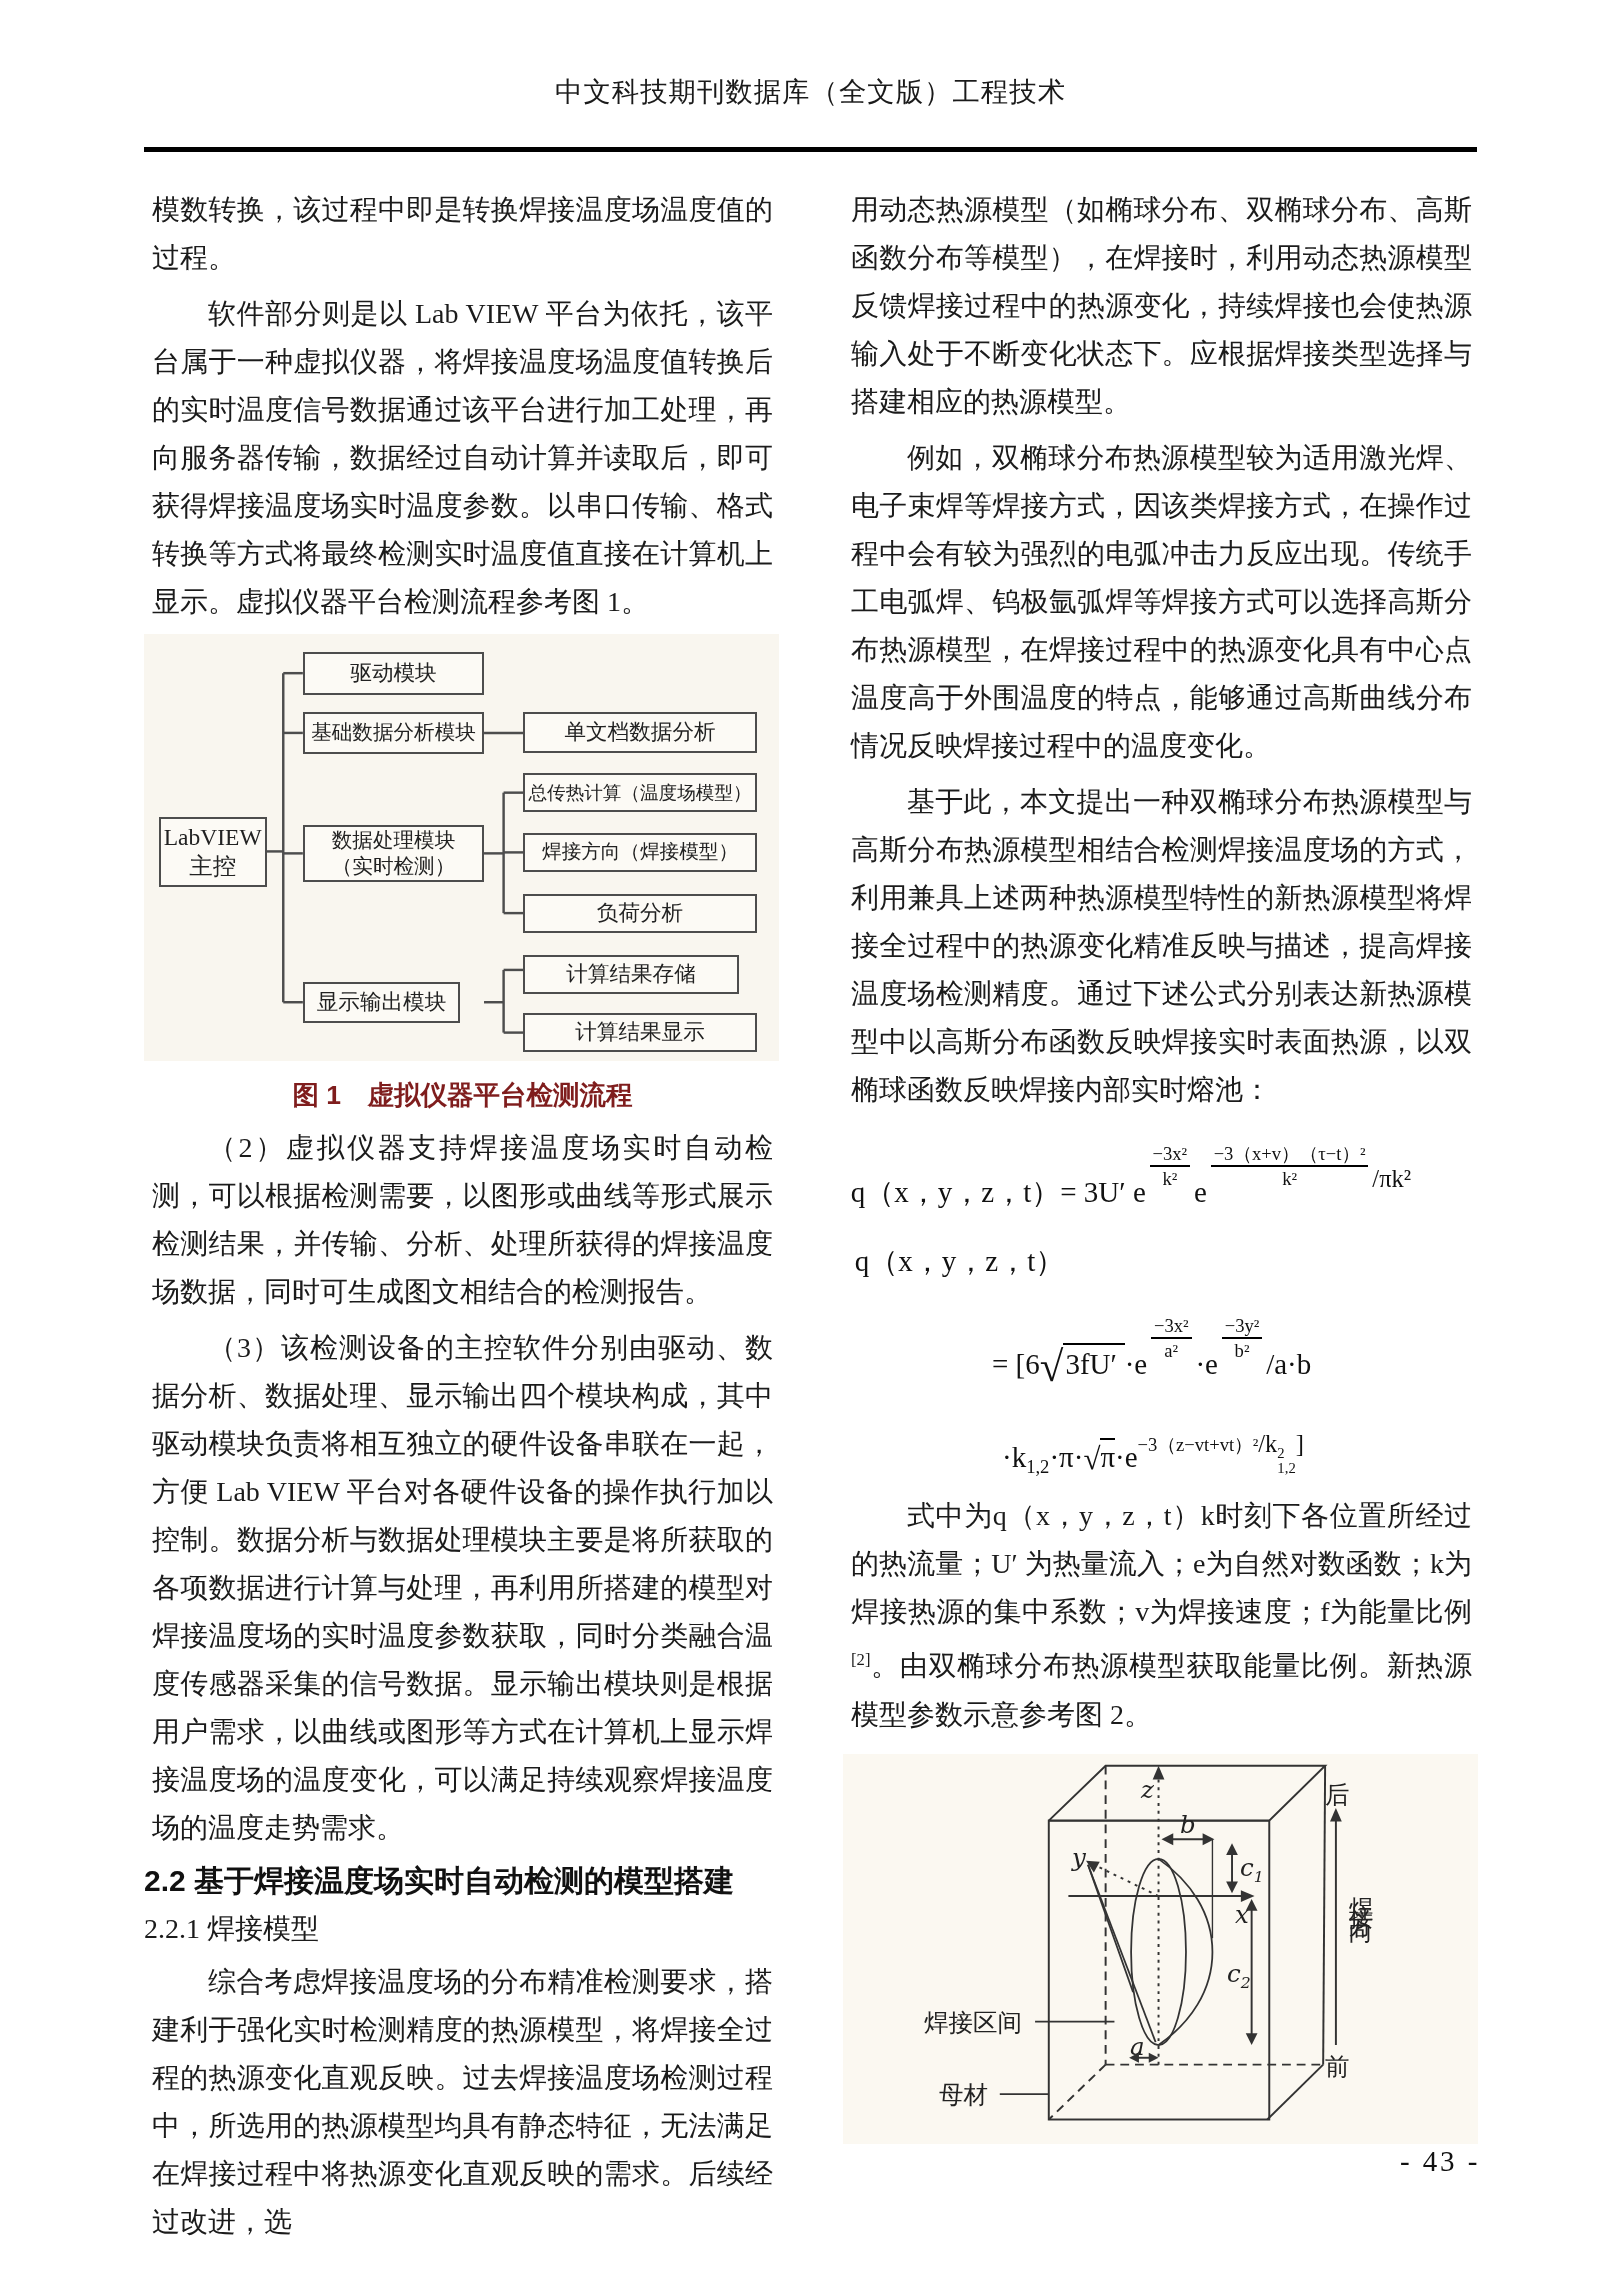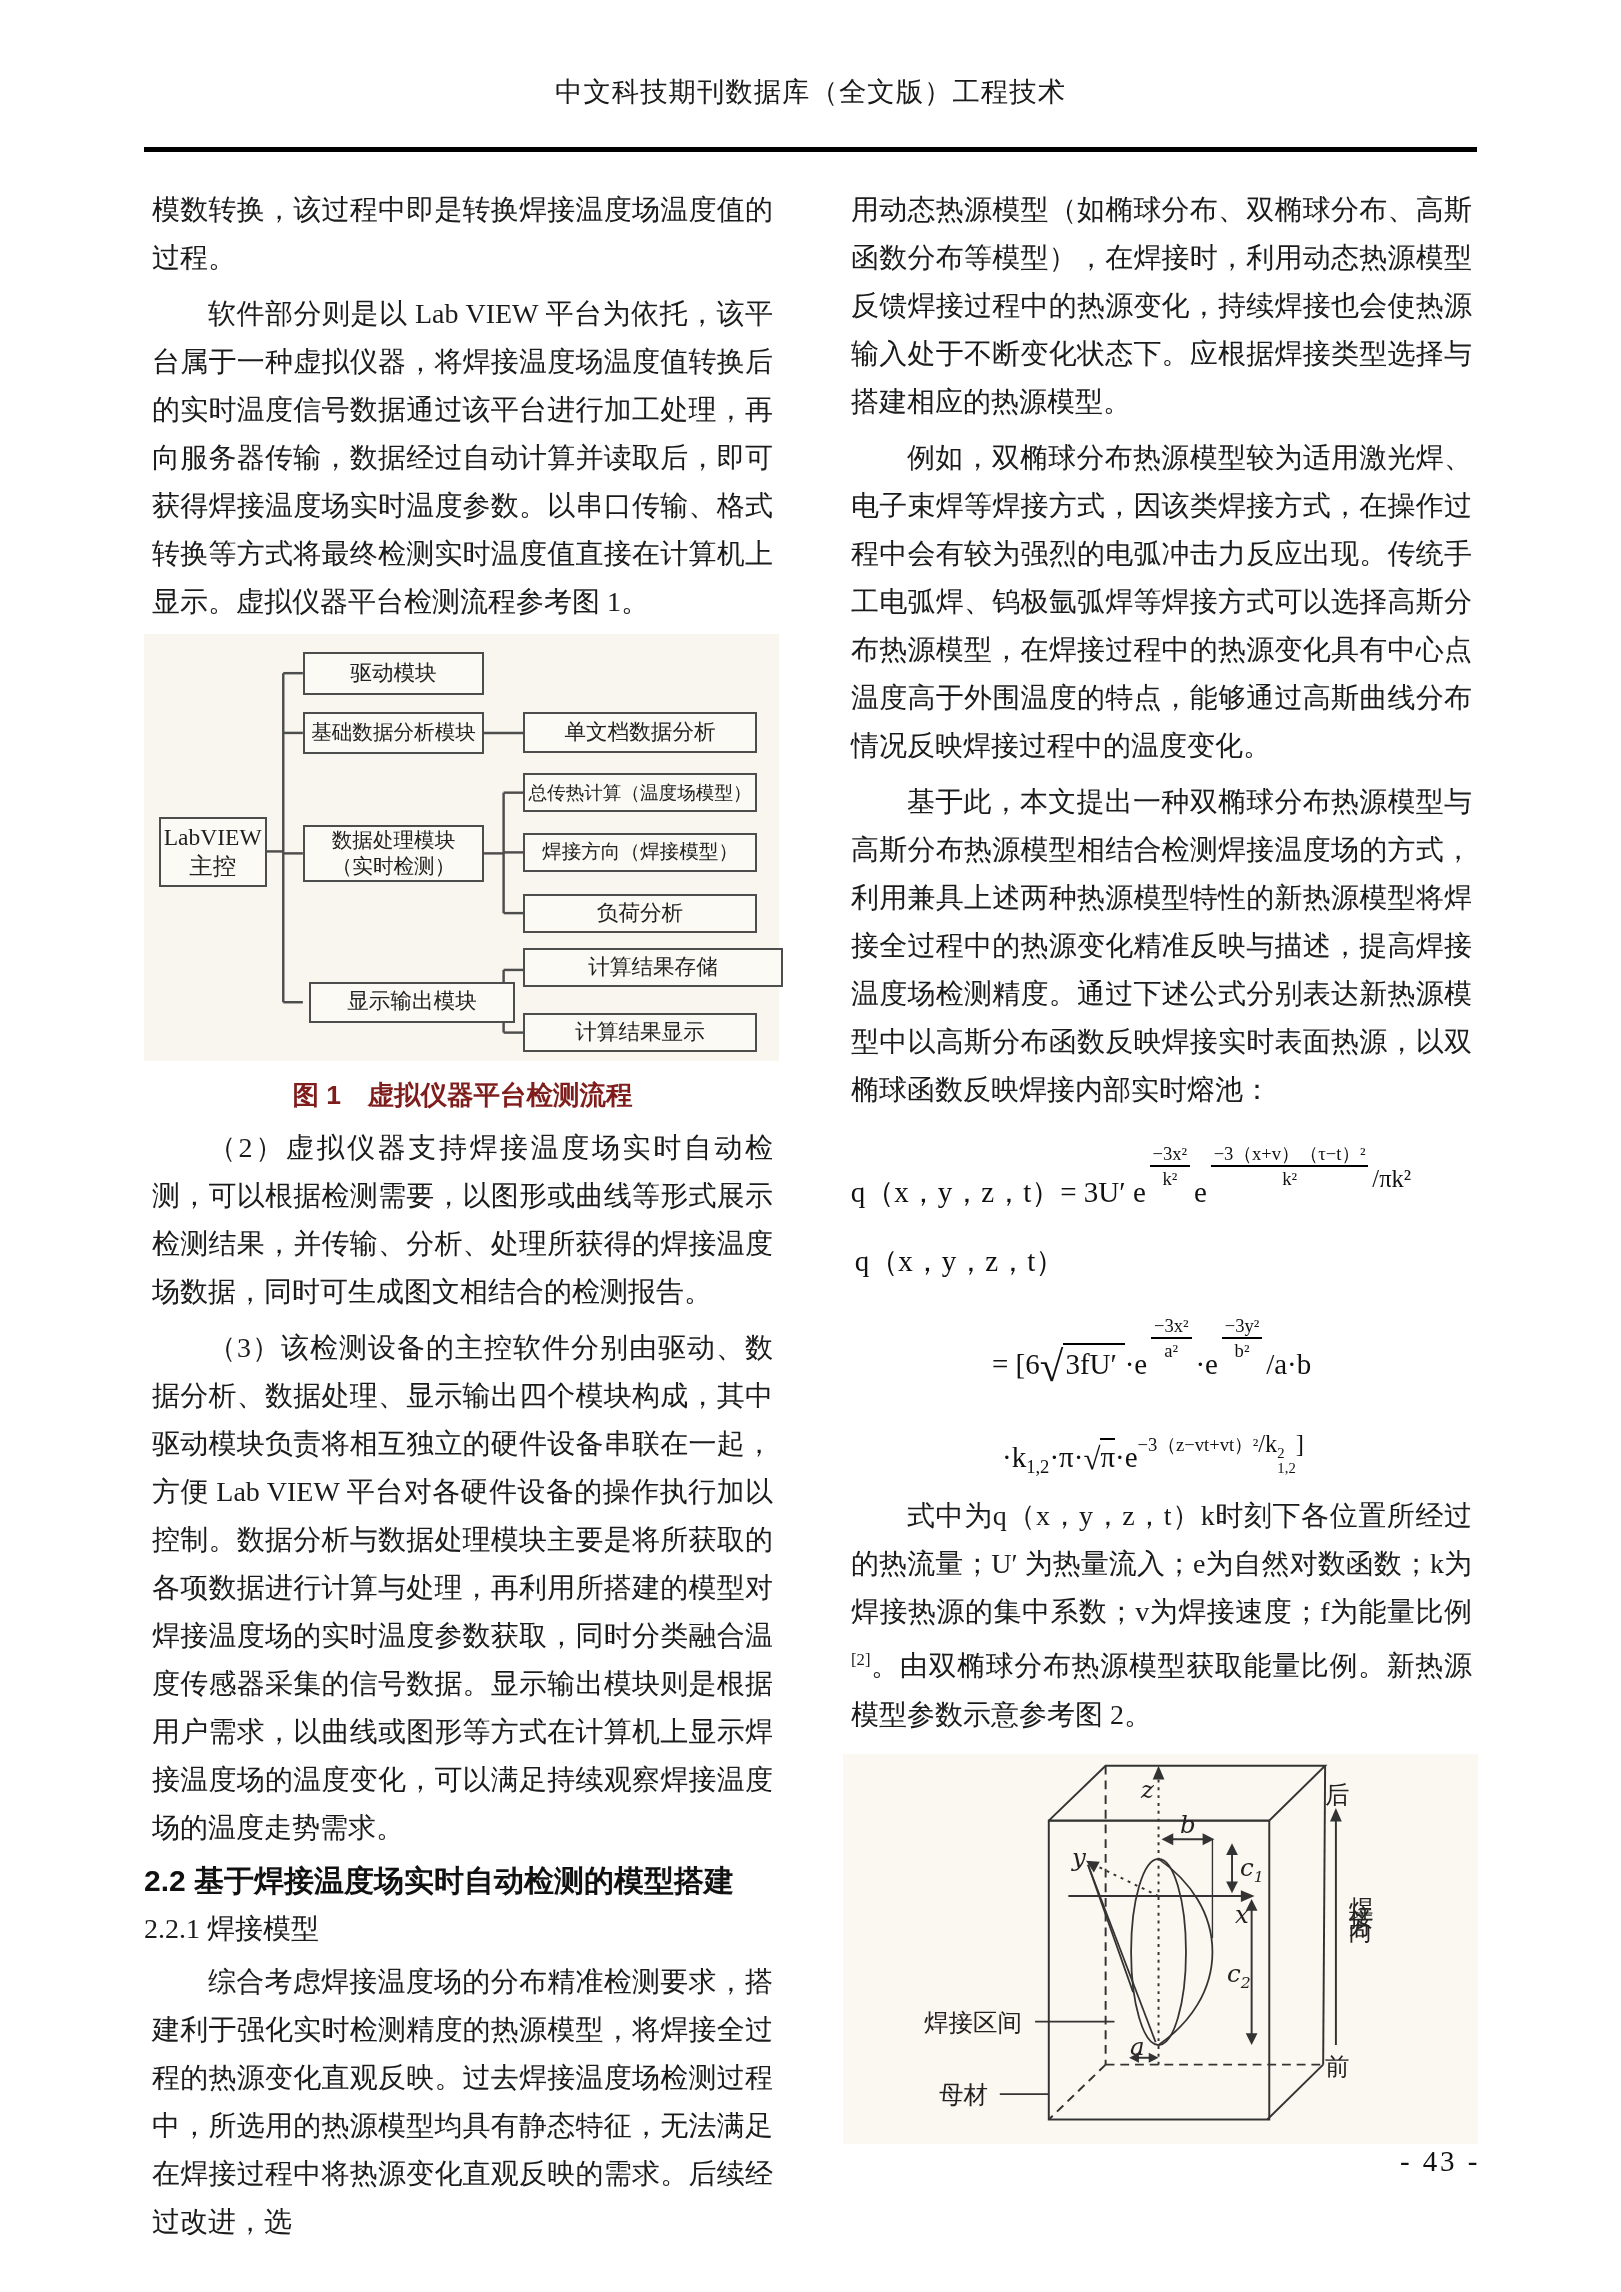--- a/index.html
+++ b/index.html
@@ -119,36 +119,36 @@
       <div class="f1box" style="left:159px;top:17.6px;width:181px;height:43px;">
         <span>驱动模块</span>
       </div>
       <div class="f1box" style="left:159px;top:78px;width:181px;height:42px;font-size:20.6px;">
         <span>基础数据分析模块</span>
       </div>
       <div class="f1box" style="left:159px;top:191px;width:181px;height:57px;font-size:20.6px;">
         <span>数据处理模块</span>
         <span>（实时检测）</span>
       </div>
-      <div class="f1box" style="left:165px;top:348px;width:206px;height:41px;font-family:Liberation Mono, monospace;">
+      <div class="f1box" style="left:159px;top:348px;width:157px;height:41px;">
         <span>显示输出模块</span>
       </div>
       <div class="f1box" style="left:379px;top:78px;width:234px;height:41px;">
         <span>单文档数据分析</span>
       </div>
       <div class="f1box" style="left:379px;top:139px;width:234px;height:39px;font-size:18.6px;">
         <span>总传热计算（温度场模型）</span>
       </div>
       <div class="f1box" style="left:379px;top:199px;width:234px;height:39px;font-size:19.6px;">
         <span>焊接方向（焊接模型）</span>
       </div>
       <div class="f1box" style="left:379px;top:260px;width:234px;height:39px;">
         <span>负荷分析</span>
       </div>
-      <div class="f1box" style="left:379px;top:314px;width:260px;height:39px;">
+      <div class="f1box" style="left:379px;top:321px;width:216px;height:39px;">
         <span>计算结果存储</span>
       </div>
       <div class="f1box" style="left:379px;top:379px;width:234px;height:39px;">
         <span>计算结果显示</span>
       </div>
     </div>
     <div class="figcap">图 1　虚拟仪器平台检测流程</div>
 
     <p class="indent">（2）虚拟仪器支持焊接温度场实时自动检测，可以根据检测需要，以图形或曲线等形式展示检测结果，并传输、分析、处理所获得的焊接温度场数据，同时可生成图文相结合的检测报告。</p>
     <p class="indent">（3）该检测设备的主控软件分别由驱动、数据分析、数据处理、显示输出四个模块构成，其中驱动模块负责将相互独立的硬件设备串联在一起，方便 Lab VIEW 平台对各硬件设备的操作执行加以控制。数据分析与数据处理模块主要是将所获取的各项数据进行计算与处理，再利用所搭建的模型对焊接温度场的实时温度参数获取，同时分类融合温度传感器采集的信号数据。显示输出模块则是根据用户需求，以曲线或图形等方式在计算机上显示焊接温度场的温度变化，可以满足持续观察焊接温度场的温度走势需求。</p>

